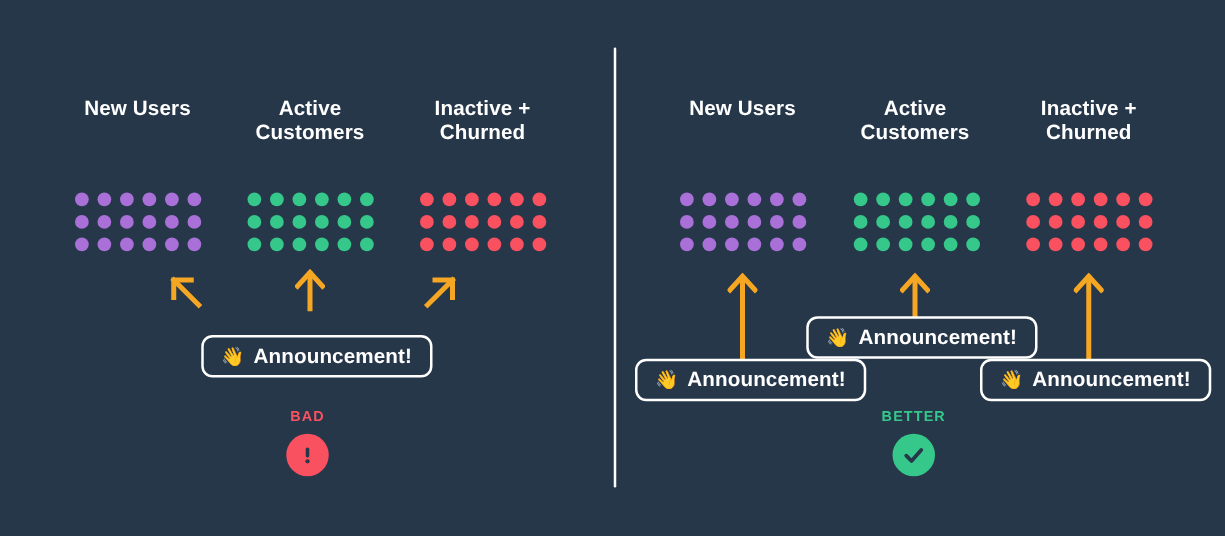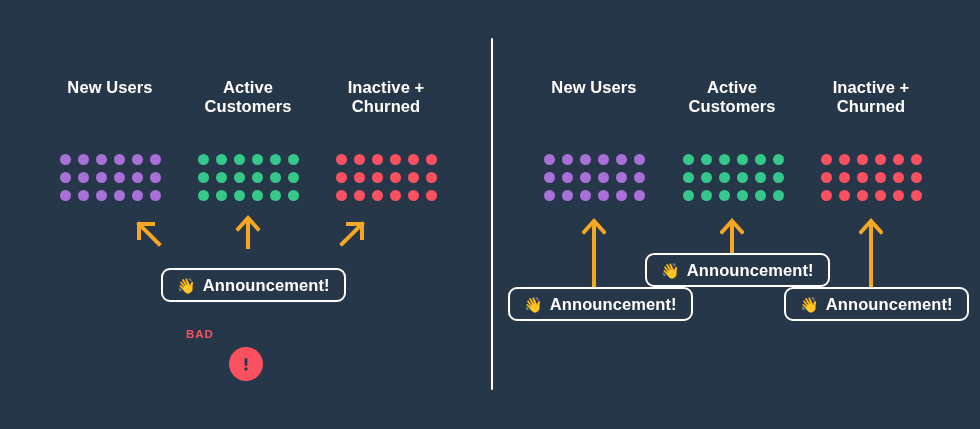--- a/index.html
+++ b/index.html
@@ -87,21 +87,21 @@
   }
   .pill .wave {
     font-size: 15px;
     line-height: 1;
     filter: none;
   }
 
   
   .verdict {
     position: absolute;
-    text-align: left;
+    text-align: center;
     width: 120px;
   }
   .verdict-label {
     font-size: 11.5px;
     font-weight: bold;
     letter-spacing: 0.9px;
     line-height: 14px;
   }
   .verdict-bad   .verdict-label { color: #f9515f; }
   .verdict-better .verdict-label { color: #35c88a; }
@@ -341,15 +341,23 @@
     <div class="pill" style="left:16px; top:287px;">
       <span class="wave">👋</span>
       <span>Announcement!</span>
     </div>
 
     <div class="pill" style="left:292px; top:287px;">
       <span class="wave">👋</span>
       <span>Announcement!</span>
     </div>
 
+    <div class="verdict verdict-better" style="left:179px; top:327px;">
+      <div class="verdict-label">BETTER</div>
+      <div class="badge badge-better">
+        <svg width="22" height="22" viewBox="0 0 22 22">
+          <polyline points="5,11.5 9.2,15.8 17,7" fill="none" stroke="#26374a" stroke-width="3" stroke-linecap="round" stroke-linejoin="round"></polyline>
+        </svg>
+      </div>
+    </div>
   </div>
 
 </div>
 
 </body></html>

